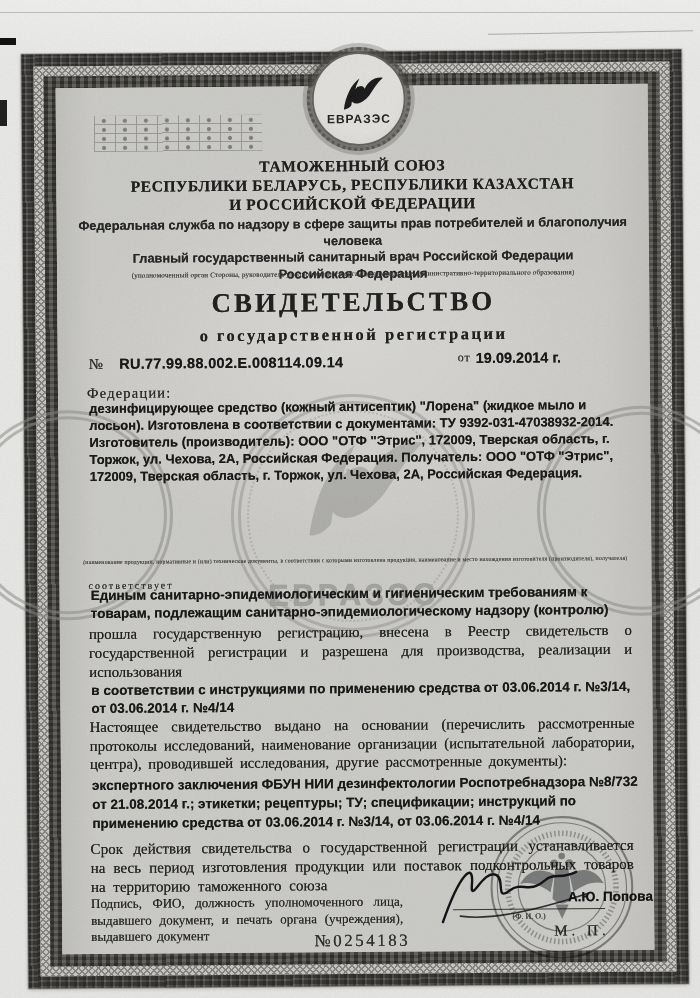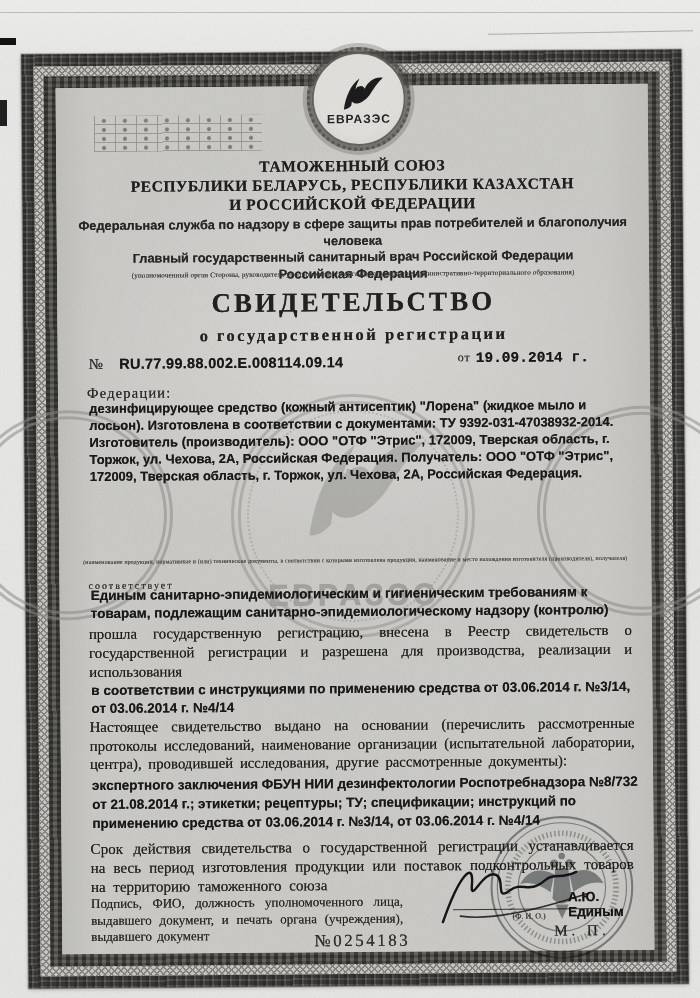--- a/index.html
+++ b/index.html
@@ -64,21 +64,21 @@
   .cap1 { top:184px; }
   .cap2 { top:471px; font-size:5.8px; color:#55554f; }
 
   .title-main { position:absolute; left:0; right:0; top:201px; text-align:center; font-weight:bold; font-size:27px; letter-spacing:3px; color:#242424; }
   .title-sub  { position:absolute; left:0; right:0; top:239px; text-align:center; font-weight:bold; font-size:16.5px; letter-spacing:2.5px; color:#242424; }
 
   .numline { position:absolute; left:31px; right:25px; top:268px; font-size:14px; }
   .numline .no { font-size:15px; color:#333; }
   .numline .val { font-family:"Liberation Sans",sans-serif; font-weight:bold; font-size:14.5px; letter-spacing:.3px; margin-left:16px; color:#1b1b1b; }
   .numline .ot { position:absolute; left:355px; top:-3px; font-size:12px; letter-spacing:1px; color:#3a3a38;margin-left:14px; }
-  .numline .date { position:absolute; left:387px; top:-3px; font-family:Liberation Mono, monospace; font-weight:bold; font-size:14.5px; color:#1b1b1b;text-align:right; }
+  .numline .date { position:absolute; left:387px; top:-3px; font-family:Liberation Sans, sans-serif; font-weight:bold; font-size:14.5px; color:#1b1b1b;text-align:right; }
 
   .prod-label { position:absolute; left:29px; top:297px; font-size:14.5px; letter-spacing:1.2px; color:#2c2c2a; }
   .prod-text  { position:absolute; left:31px; top:312px; width:541px; font-family:"Liberation Sans",sans-serif; font-weight:bold; font-size:13px; line-height:17px; color:#1c1c1c; }
 
   
   .wm { position:absolute; left:172px; top:308px; width:244px; height:244px; z-index:0; opacity:.5; pointer-events:none; }
   .wm-ring { position:absolute; inset:0; border-radius:50%; border:10px double rgba(150,150,146,.9); }
   .wm-ring2 { position:absolute; inset:16px; border-radius:50%; border:2px dotted rgba(150,150,146,.8); }
   .wm-emblem { position:absolute; left:40px; top:28px; width:164px; height:130px; color:#9a9a96; }
   .wm-org { position:absolute; left:0; right:0; bottom:26px; text-align:center; font-family:"Liberation Sans",sans-serif; font-weight:bold; font-size:30px; letter-spacing:4px; color:rgba(146,146,142,.85);
@@ -201,21 +201,21 @@
             </g>
           </svg>
 
           <svg class="signature" viewBox="0 0 195 80">
             <path d="M12 62 C34 16 50 4 45 28 C41 48 58 14 70 21 C79 26 66 48 82 38 C96 30 100 44 118 32 C128 25 134 33 150 27" fill="none" stroke="currentColor" stroke-width="2.4" stroke-linecap="round"></path>
             <path d="M30 58 C60 66 110 60 158 50" fill="none" stroke="currentColor" stroke-width="1.6" stroke-linecap="round" opacity=".85"></path>
           </svg>
 
           <div class="sig-line"></div>
           <div class="fio-cap">(Ф. И. О.)</div>
-          <div class="signer">А.Ю. Единым</div>
+          <div class="signer">А.Ю. Попова</div>
           <div class="seal-cap">М. П.</div>
 
         </div>
       </div>
     </div>
 
     <div class="medallion">
       <svg width="56" height="42" viewBox="0 0 120 90" style="color:#1f1f1f">
           <use href="#emblem"></use>
         </svg>

